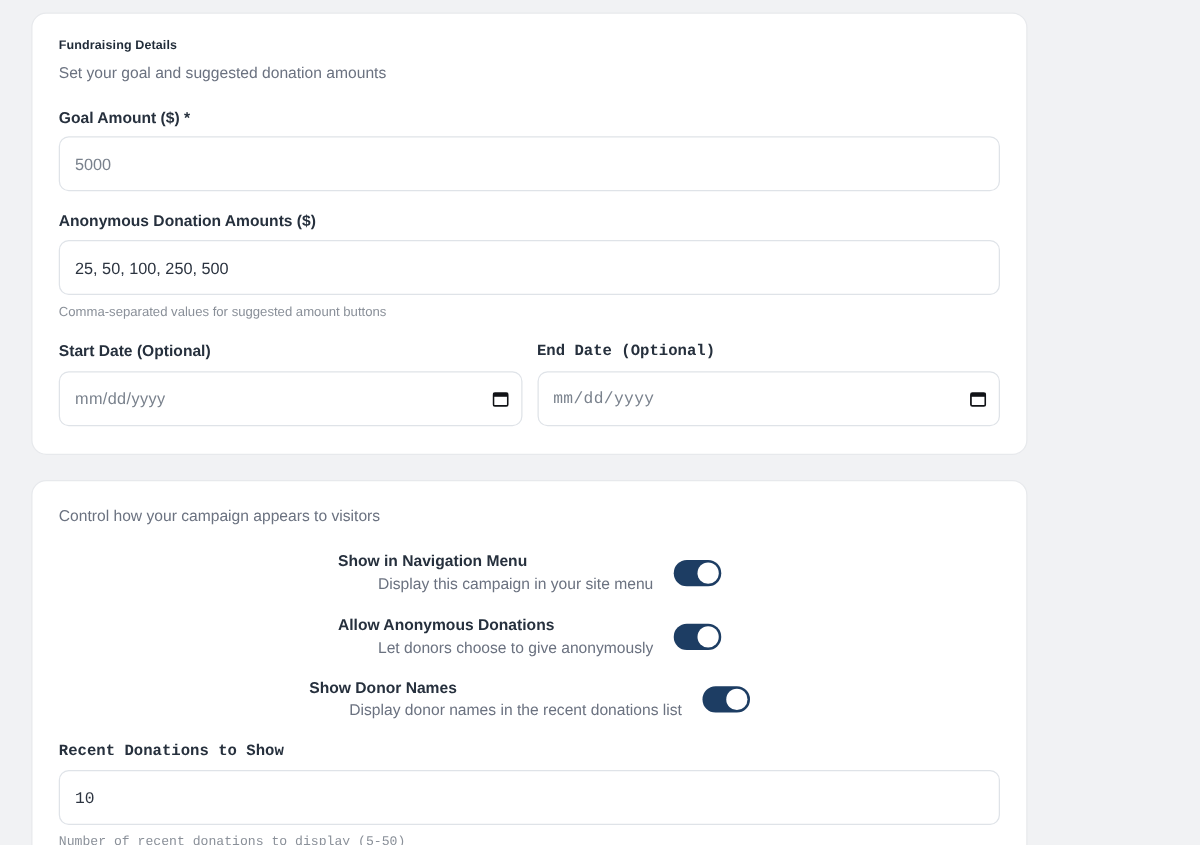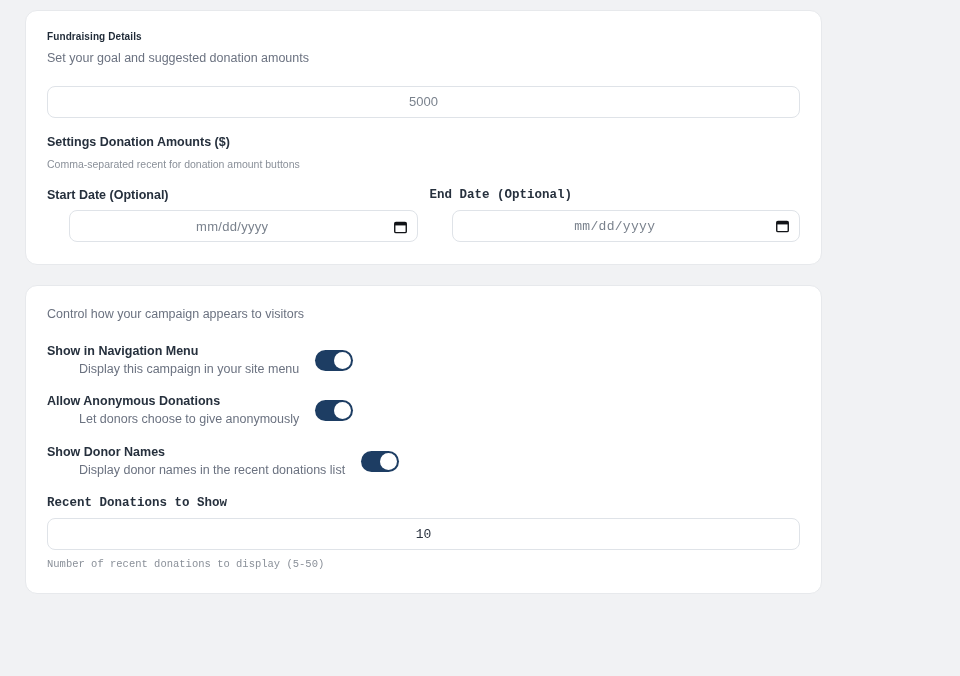--- a/index.html
+++ b/index.html
@@ -50,67 +50,66 @@
     font-size: 12.5px;
     font-weight: bold;
     color: #26303d;
     margin-bottom: 7px;
     line-height: 1.3;
   }
 
   .input {
     display: block;
     width: 100%;
-    height: 32px;
+    height: 44px;
     padding: 0 12px;
     font-family: inherit;
     font-size: 13px;
     color: #2c3440;
     background: #ffffff;
     border: 1px solid #dfe3e8;
     border-radius: 8px;
     outline: none;
     line-height: 30px;
-    text-align: center;
   }
   .input::placeholder { color: #7a828d; opacity: 1; }
 
   .hint {
     font-size: 10.5px;
     color: #8a9099;
     margin-top: 7px;
     line-height: 1.35;
   }
 
   .date-row {
     display: flex;
     gap: 12px;
   }
   .date-row .field { flex: 1; margin-bottom: 0; }
 
-  .date-input-wrap { position: relative; margin-left: 22px; }
+  .date-input-wrap { position: relative; }
   .date-input {
     padding-right: 34px;
     color: #555d68;
     letter-spacing: .3px;
   }
   .cal-icon {
     position: absolute;
     right: 11px;
     top: 50%;
     transform: translateY(-50%);
     width: 13px;
     height: 13px;
     pointer-events: none;
   }
 
   .toggle-row {
     display: flex;
     align-items: center;
-    justify-content: flex-start;
+    justify-content: center;
     margin-bottom: 16px;
     gap: 16px;
   }
   .toggle-text { min-width: 0; }
   .toggle-title {
     font-size: 12.5px;
     font-weight: bold;
     color: #26303d;
     line-height: 1.35;
   }
@@ -149,26 +148,28 @@
 <body>
 
 <div class="page">
 
   <section class="card">
 
     <h2 class="card-title">Fundraising Details</h2>
     <p class="card-subtitle">Set your goal and suggested donation amounts</p>
 
     <div class="field">
+      <label class="field-label">Goal Amount ($) *</label>
       <input class="input" type="text" placeholder="5000" style="">
     </div>
 
     <div class="field">
-      <label class="field-label">Settings Donation Amounts ($)</label>
-      <div class="hint">Comma-separated recent for donation amount buttons</div>
+      <label class="field-label">Anonymous Donation Amounts ($)</label>
+      <input class="input" type="text" value="25, 50, 100, 250, 500" style="">
+      <div class="hint">Comma-separated values for suggested amount buttons</div>
     </div>
 
     <div class="date-row">
 
       <div class="field">
         <label class="field-label">Start Date (Optional)</label>
         <div class="date-input-wrap">
           <input class="input date-input" type="text" placeholder="mm/dd/yyyy" style="">
           <span class="cal-icon">
             <svg viewBox="0 0 14 14" width="13" height="13" aria-hidden="true">

